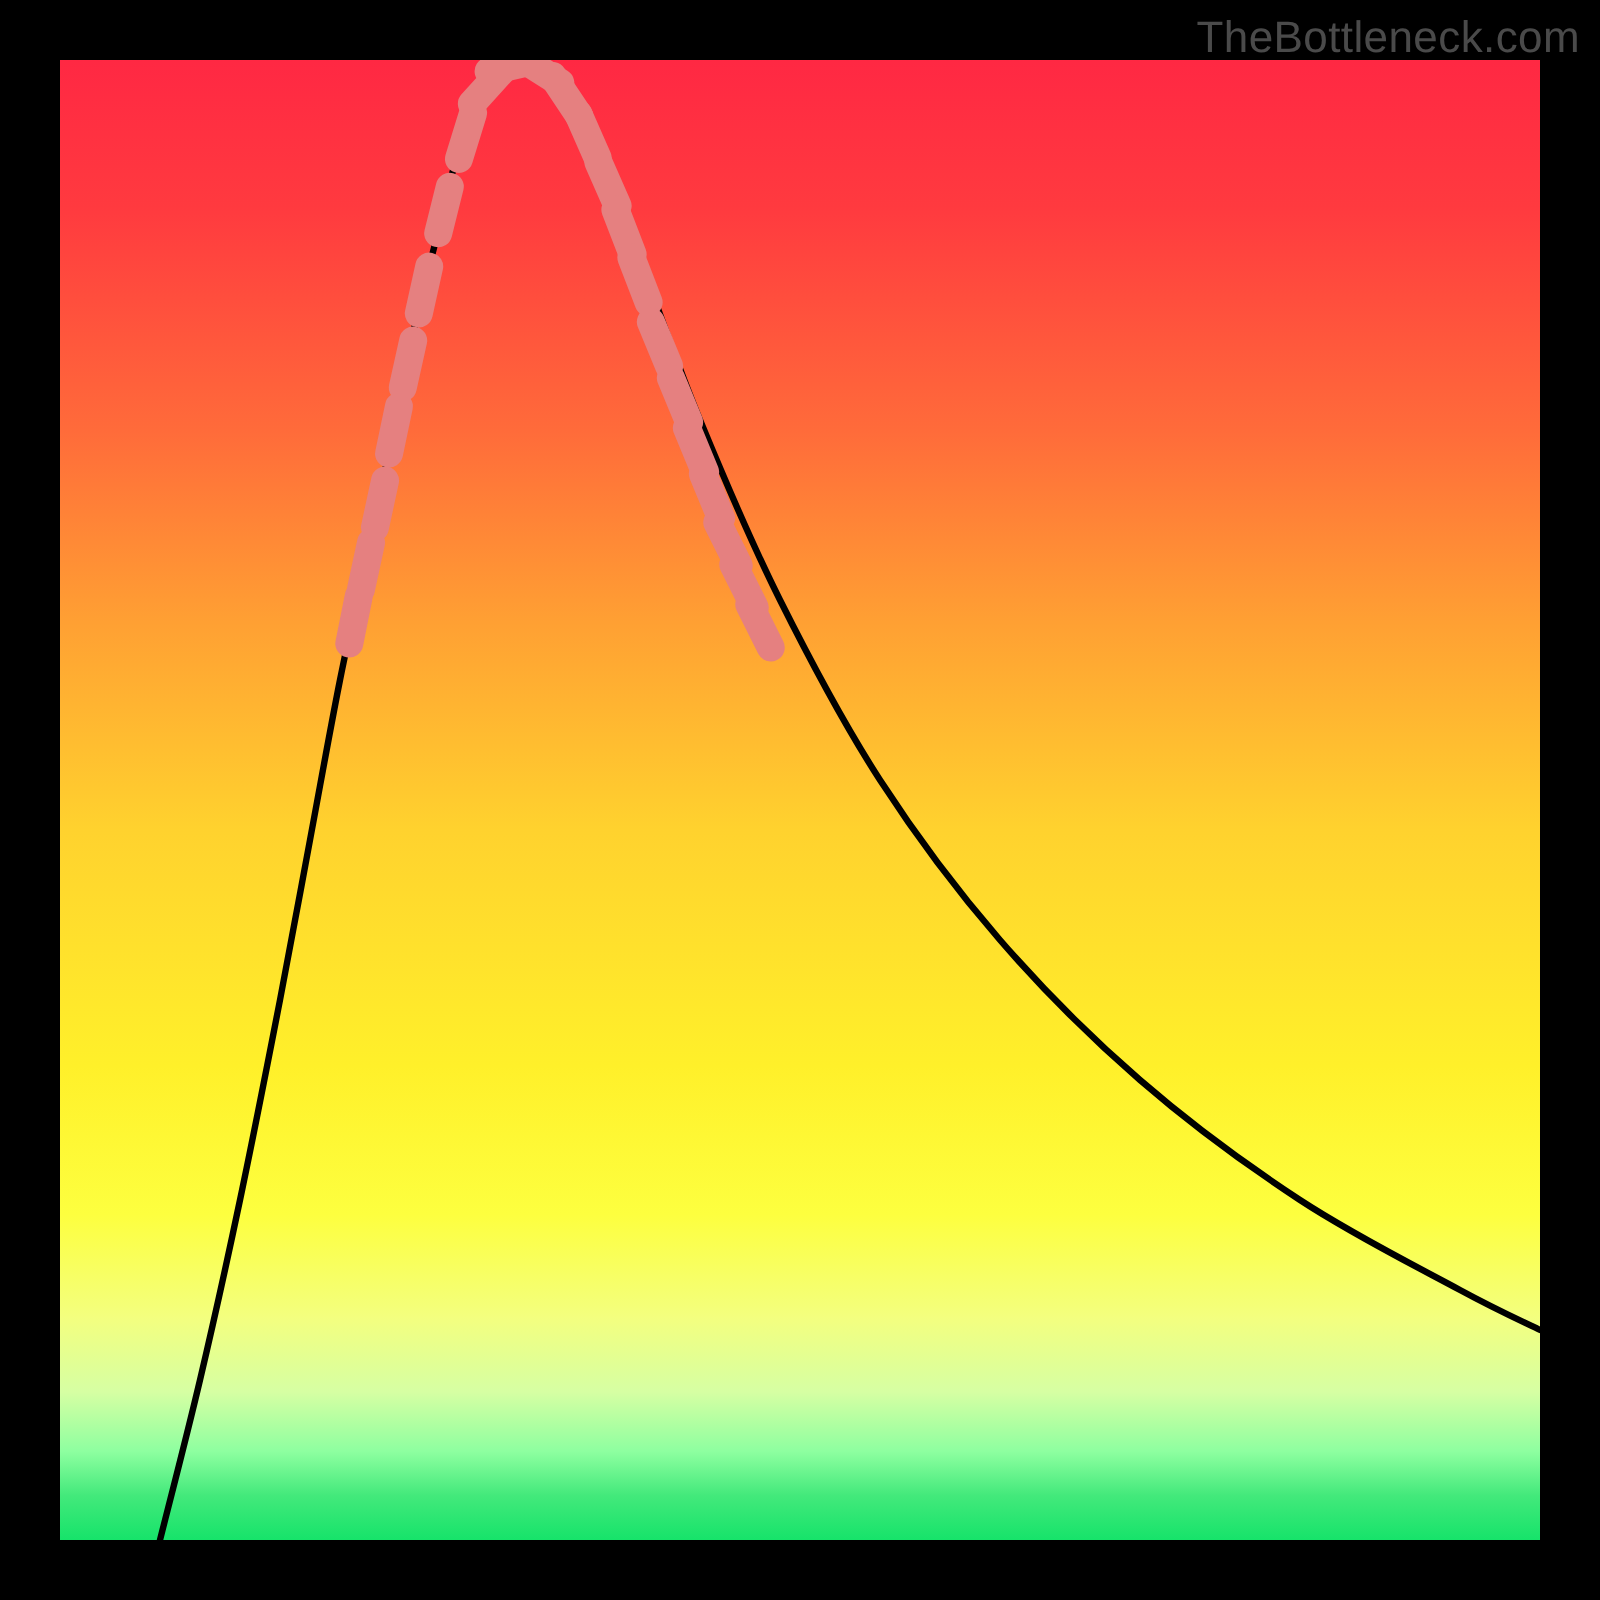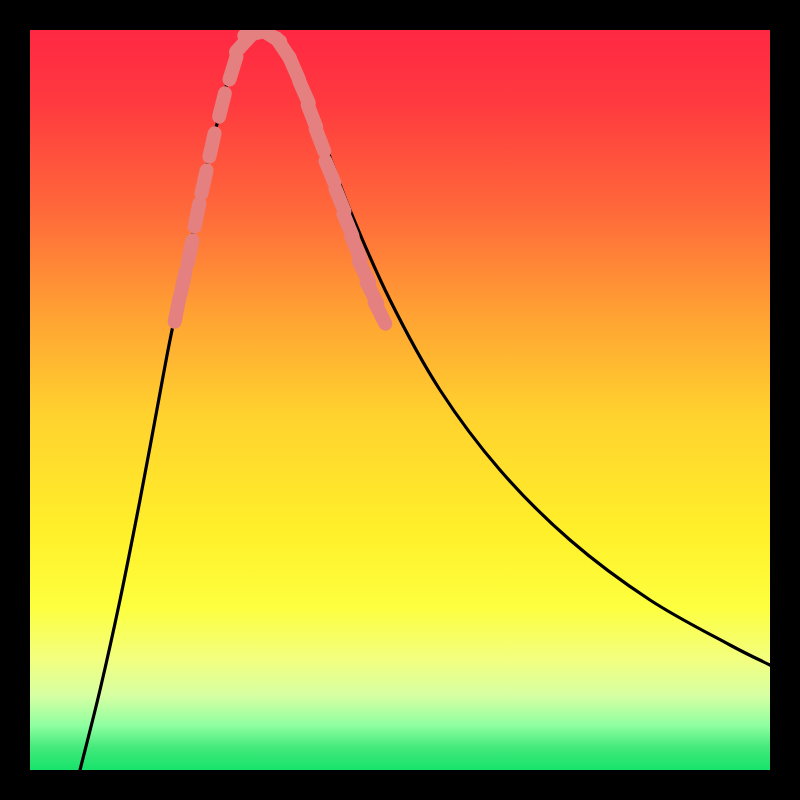--- a/index.html
+++ b/index.html
@@ -54,20 +54,21 @@
     left: 0;
     top: 0;
     width: 740px;
     height: 740px;
   }
 </style>
 </head>
 <body>
 
 <div class="frame">
+  <div class="watermark">TheBottleneck.com</div>
 
   <div class="plot">
     <svg class="curve" viewBox="0 0 740 740" preserveAspectRatio="none">
       <path id="curve-path" fill="none" stroke="#000" stroke-width="3.2" stroke-linejoin="round" stroke-linecap="round" d="M 50.00 740.00 C 53.33 726.67, 63.33 688.33, 70.00 660.00 C 76.67 631.67, 83.33 601.67, 90.00 570.00 C 96.67 538.33, 104.17 500.00, 110.00 470.00 C 115.83 440.00, 120.00 416.67, 125.00 390.00 C 130.00 363.33, 135.00 335.00, 140.00 310.00 C 145.00 285.00, 150.33 261.67, 155.00 240.00 C 159.67 218.33, 164.17 198.33, 168.00 180.00 C 171.83 161.67, 174.67 145.00, 178.00 130.00 C 181.33 115.00, 184.67 103.33, 188.00 90.00 C 191.33 76.67, 194.67 60.83, 198.00 50.00 C 201.33 39.17, 204.67 31.67, 208.00 25.00 C 211.33 18.33, 214.67 13.67, 218.00 10.00 C 221.33 6.33, 224.33 3.83, 228.00 3.00 C 231.67 2.17, 235.50 2.17, 240.00 5.00 C 244.50 7.83, 250.00 12.50, 255.00 20.00 C 260.00 27.50, 264.17 36.67, 270.00 50.00 C 275.83 63.33, 281.67 78.33, 290.00 100.00 C 298.33 121.67, 308.33 151.67, 320.00 180.00 C 331.67 208.33, 345.00 240.00, 360.00 270.00 C 375.00 300.00, 391.67 331.67, 410.00 360.00 C 428.33 388.33, 448.33 415.00, 470.00 440.00 C 491.67 465.00, 515.00 488.33, 540.00 510.00 C 565.00 531.67, 593.33 552.50, 620.00 570.00 C 646.67 587.50, 680.00 604.17, 700.00 615.00 C 720.00 625.83, 733.33 631.67, 740.00 635.00"></path>
       <g id="marker-group">
           <line x1="144.65" y1="291.77" x2="149.35" y2="268.23" stroke="#e58080" stroke-width="14" stroke-linecap="round"></line>
           <line x1="150.47" y1="264.73" x2="155.53" y2="241.27" stroke="#e58080" stroke-width="14" stroke-linecap="round"></line>
           <line x1="157.47" y1="233.73" x2="162.53" y2="210.27" stroke="#e58080" stroke-width="14" stroke-linecap="round"></line>
           <line x1="164.54" y1="196.75" x2="169.46" y2="173.25" stroke="#e58080" stroke-width="14" stroke-linecap="round"></line>
           <line x1="171.40" y1="163.71" x2="176.60" y2="140.29" stroke="#e58080" stroke-width="14" stroke-linecap="round"></line>

